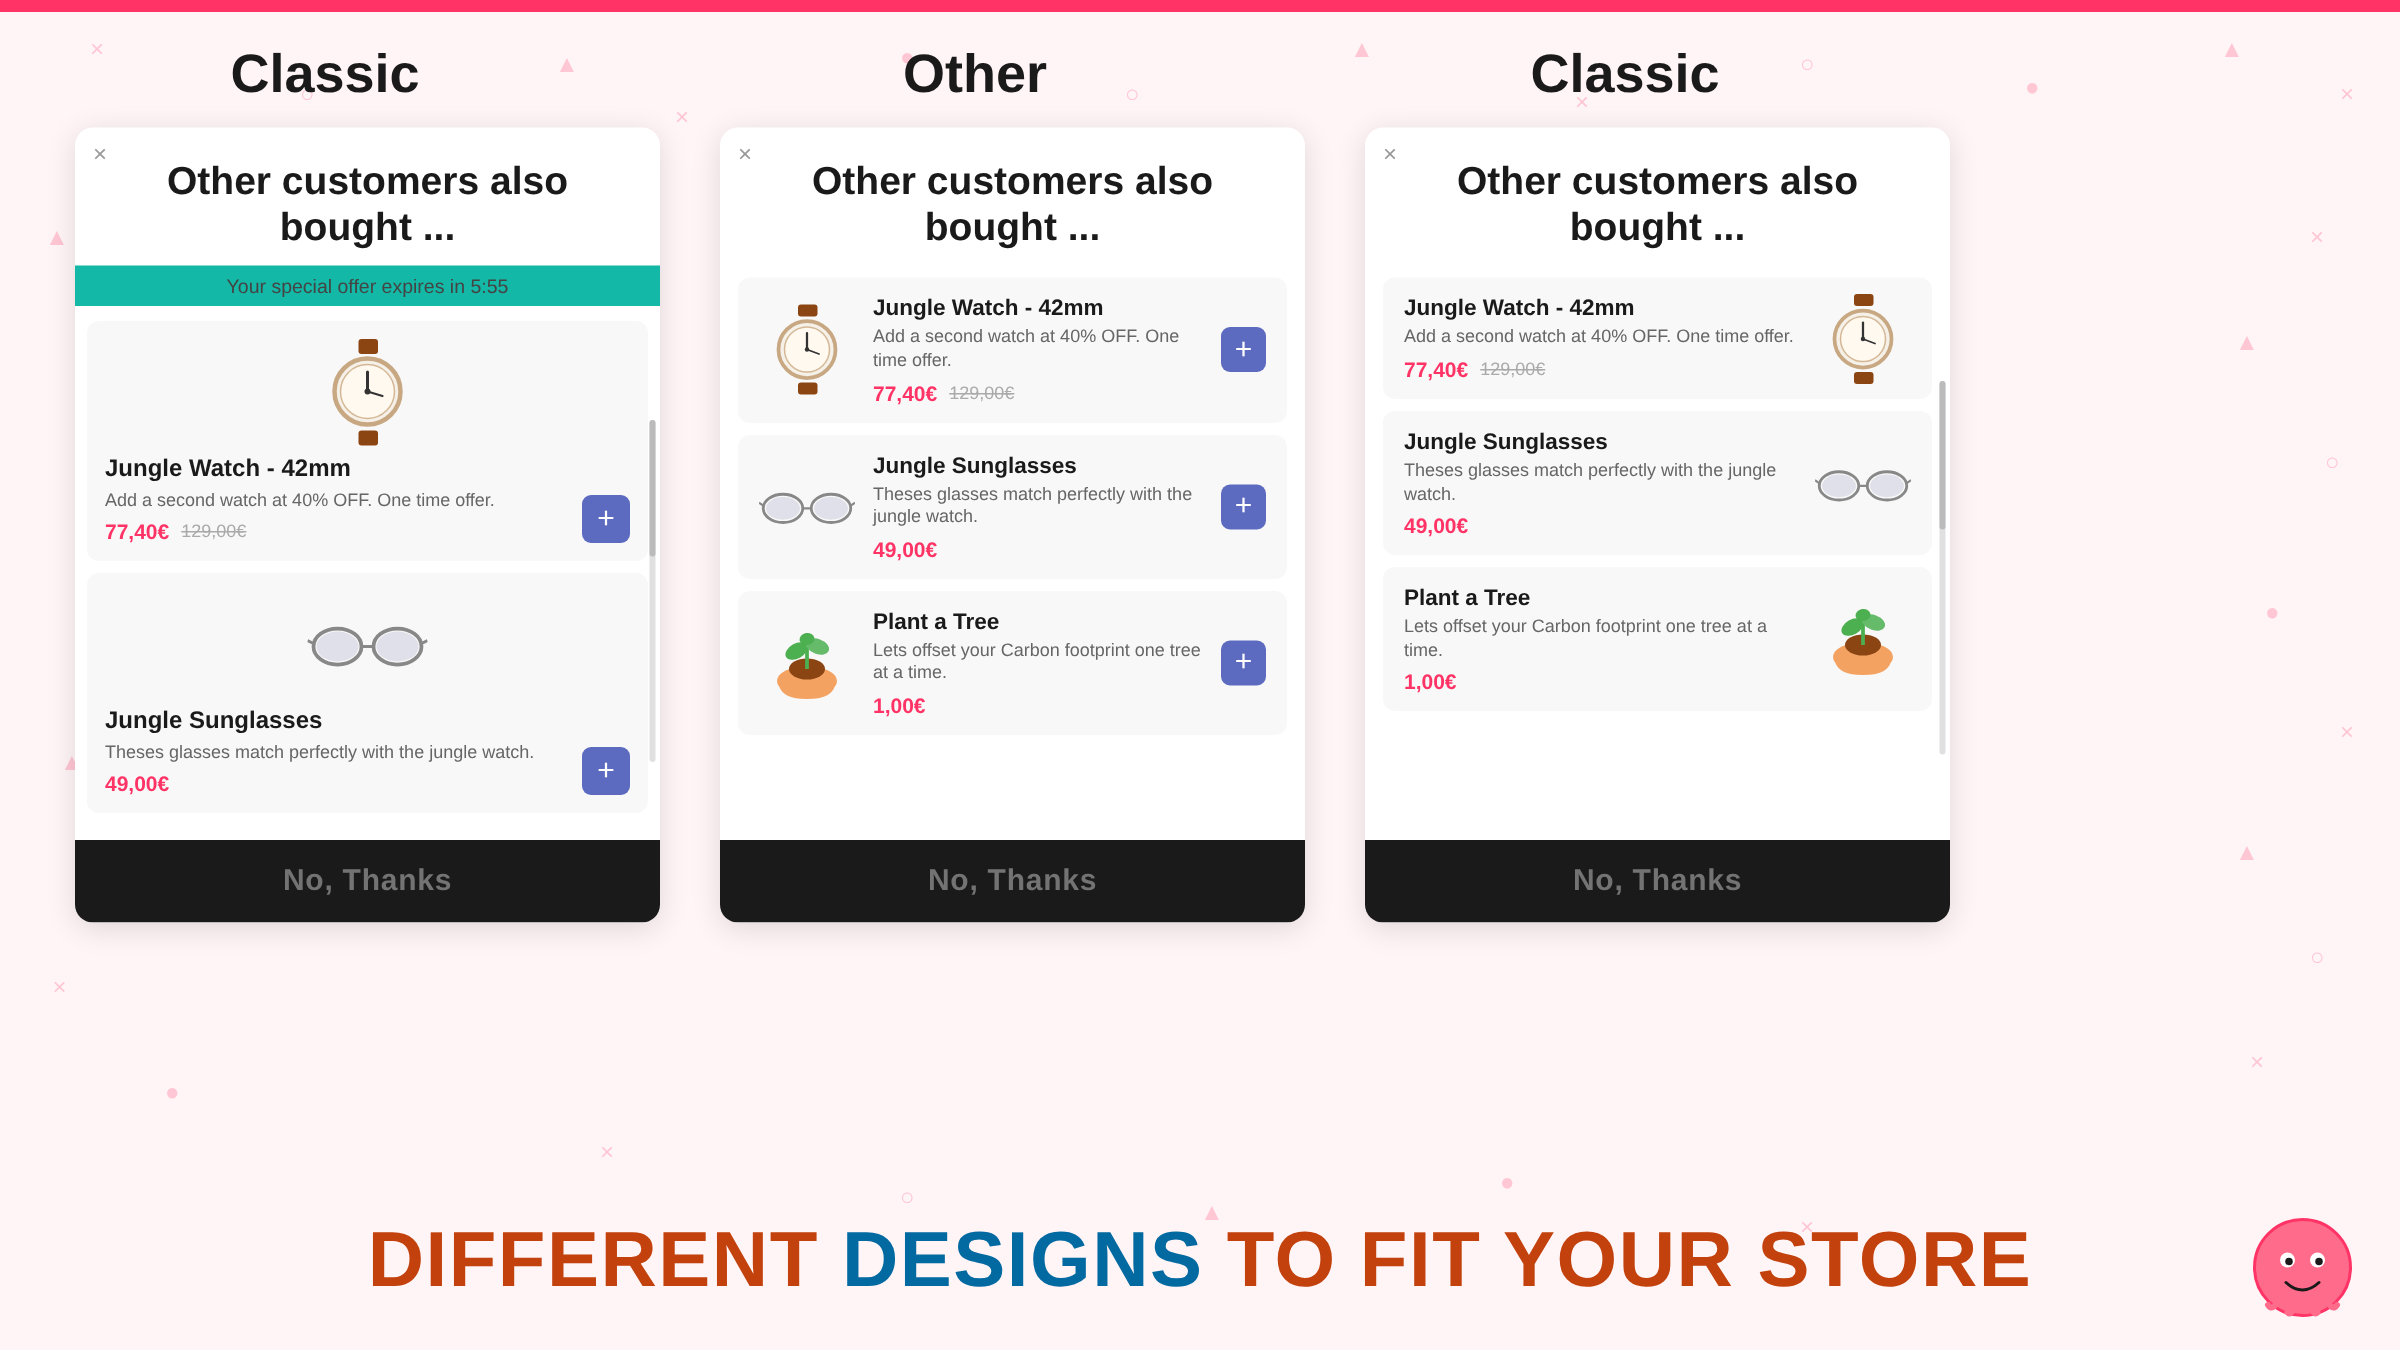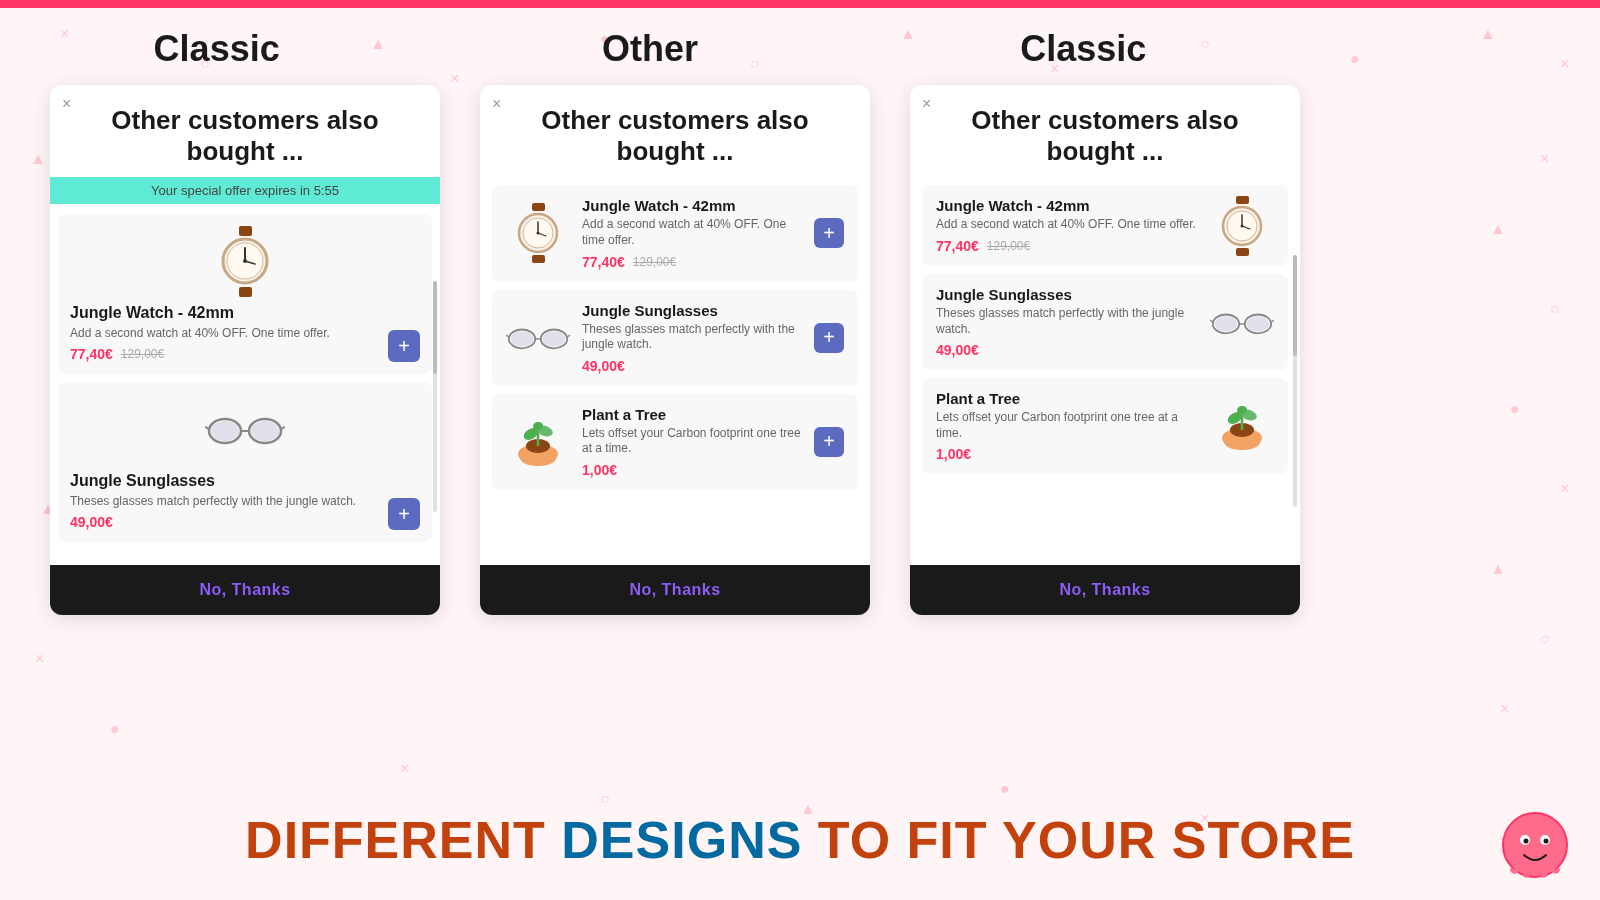--- a/index.html
+++ b/index.html
@@ -100,21 +100,21 @@
     }
 
     .widget-title {
       font-size: 26px;
       font-weight: 700;
       color: #1a1a1a;
       line-height: 1.2;
     }
 
     .widget-offer-bar {
-      background: #5eead4;
+      background: #14b8a6;
       padding: 6px 12px;
       text-align: center;
       font-size: 13px;
       color: #444;
       margin-bottom: 6px;
     }
 
     .widget-items {
       flex: 1;
       overflow: hidden;
@@ -247,23 +247,23 @@
     }
 
     .widget-footer {
       padding: 0;
     }
 
     .no-thanks-btn {
       width: 100%;
       padding: 16px;
       background: #1a1a1a;
-      color: #8b5cf6;
+      color: #737373;
       border: none;
-      font-size: 16px;
+      font-size: 20px;
       font-weight: 600;
       cursor: pointer;
       letter-spacing: 0.5px;
     }
 
     
     .classic-scroll {
       position: absolute;
       right: 3px;
       top: 20%;

